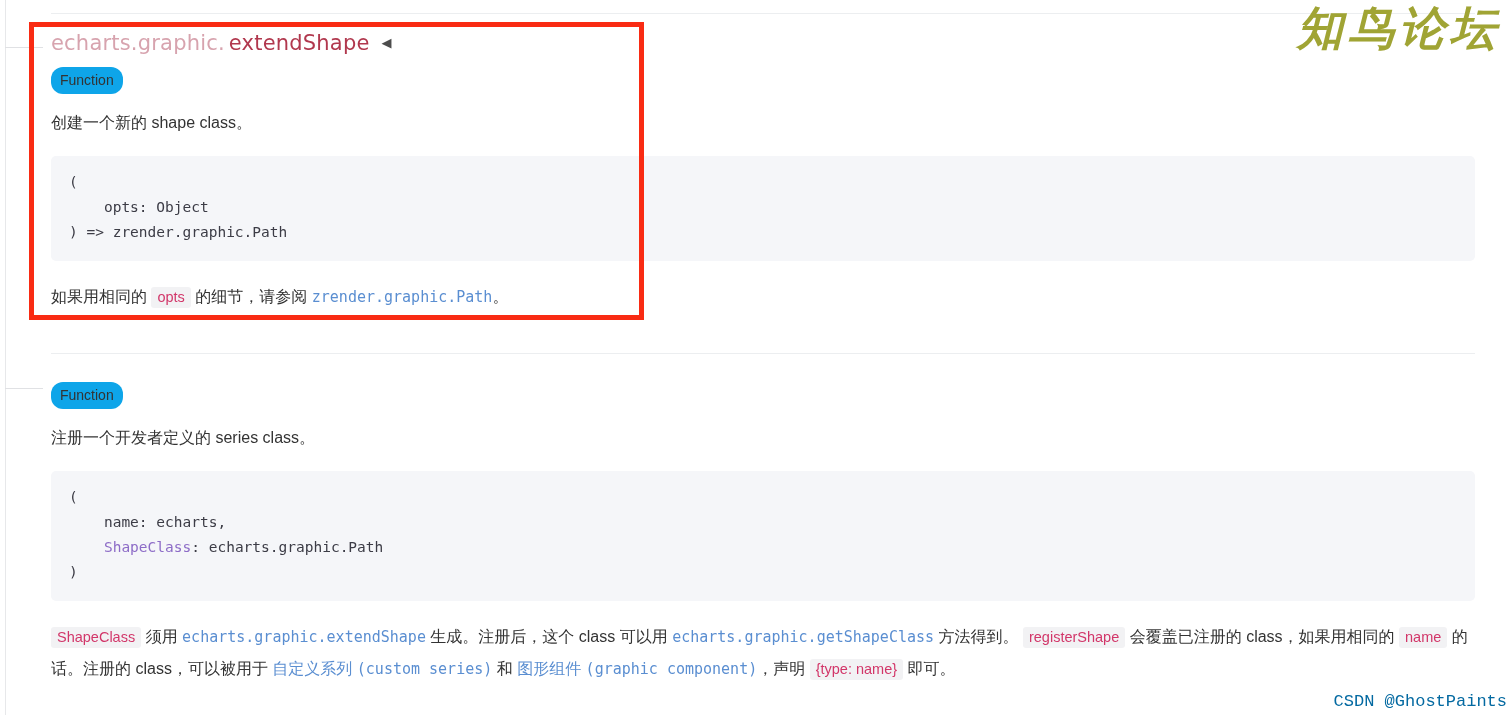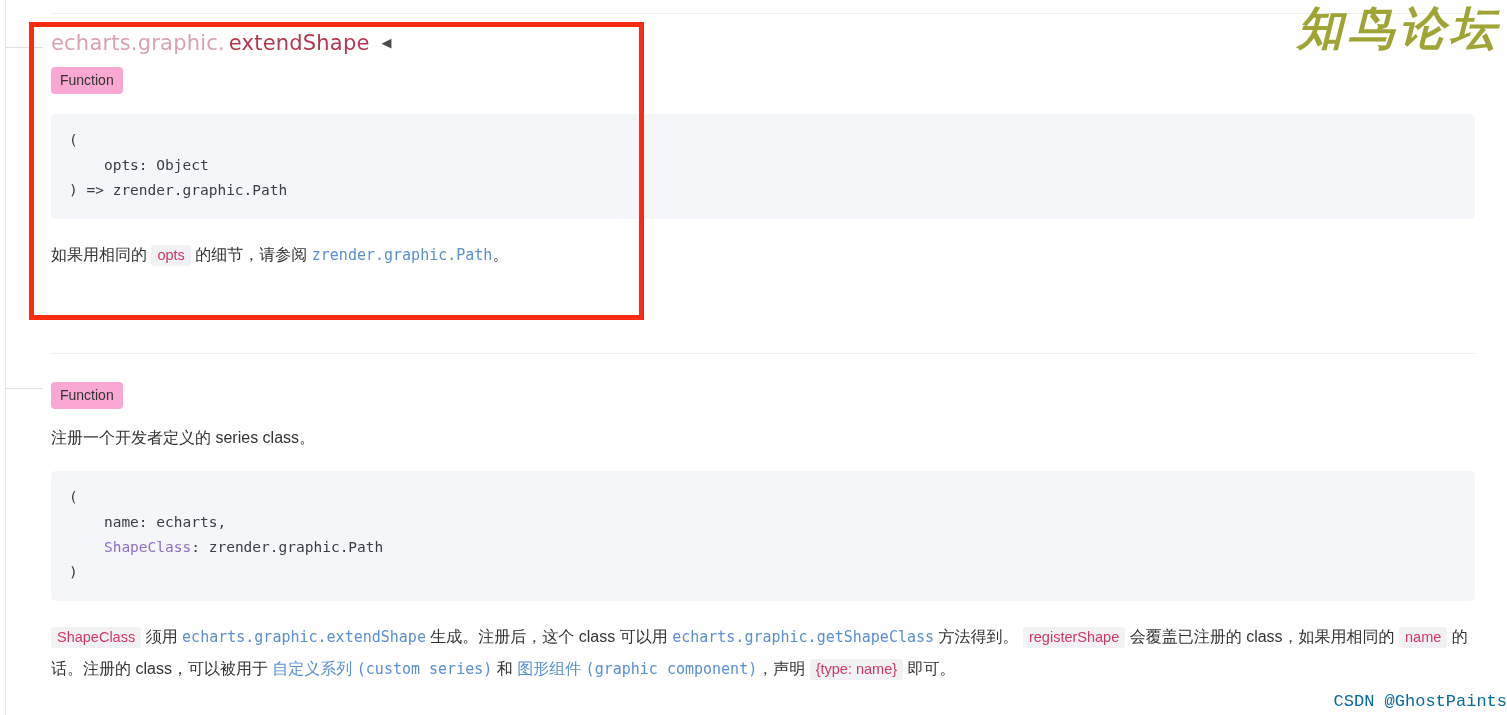--- a/index.html
+++ b/index.html
@@ -81,26 +81,26 @@
     margin-left: 12px;
     color: #4d4d4d;
     font-size: 13px;
     vertical-align: 3px;
   }
 
   
   .badge-row { margin-top: 11px; height: 26px; }
   .badge {
     display: inline-block;
-    background: #f9a8d4;
+    background: #0ea5e9;
     color: #333;
     font-size: 14px;
     line-height: 16px;
     padding: 5px 9px 6px 9px;
-    border-radius: 4px;
+    border-radius: 12px;
     font-family: "Liberation Sans", sans-serif;
   }
 
   
   .desc {
     margin-top: 18px;
     font-size: 16px;
     line-height: 24px;
     color: #333;
   }
@@ -197,20 +197,21 @@
   <div class="section one">
 
     <div class="api-title">
       <span class="api-prefix">echarts.graphic.</span><span class="api-name">extendShape</span><span class="collapse-arrow">◀</span>
     </div>
 
     <div class="badge-row">
       <span class="badge">Function</span>
     </div>
 
+    <div class="desc">创建一个新的 shape class。</div>
 
     <div class="codeblock">(
     opts: Object
 ) =&gt; zrender.graphic.Path</div>
 
     <div class="note">
       <span>如果用相同的 </span><span class="ic">opts</span><span> 的细节，请参阅 </span><a class="lnk" href="#">zrender.graphic.Path</a><span>。</span>
     </div>
 
   </div>
@@ -219,21 +220,21 @@
 
 
     <div class="badge-row">
       <span class="badge">Function</span>
     </div>
 
     <div class="desc">注册一个开发者定义的 series class。</div>
 
     <div class="codeblock"><span>(</span>
 <span>    name: echarts,</span>
-<span>    </span><span class="kw-class">ShapeClass</span><span>: zrender.graphic.Path</span>
+<span>    </span><span class="kw-class">ShapeClass</span><span>: echarts.graphic.Path</span>
 <span>)</span></div>
 
     <div class="note"><span class="ic">ShapeClass</span><span> 须用 </span><a class="lnk" href="#">echarts.graphic.extendShape</a><span> 生成。注册后，这个 class 可以用 </span><a class="lnk" href="#">echarts.graphic.getShapeClass</a><span> 方法得到。 </span><span class="ic">registerShape</span><span> 会覆盖已注册的 class，如果用相同的 </span><span class="ic">name</span><span> 的话。注册的 class，可以被用于 </span><a class="lnk-cn" href="#">自定义系列</a> <a class="lnk" href="#">(custom series)</a><span> 和 </span><a class="lnk-cn" href="#">图形组件</a> <a class="lnk" href="#">(graphic component)</a><span>，声明 </span><span class="ic">{type: name}</span><span> 即可。</span></div>
 
   </div>
 
 </div>
 
 <div class="redbox"></div>
 

